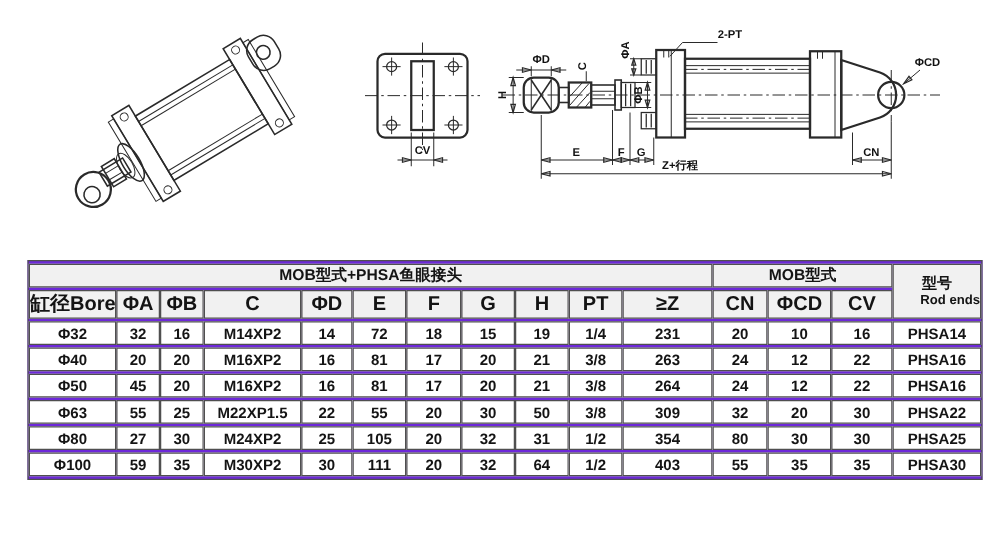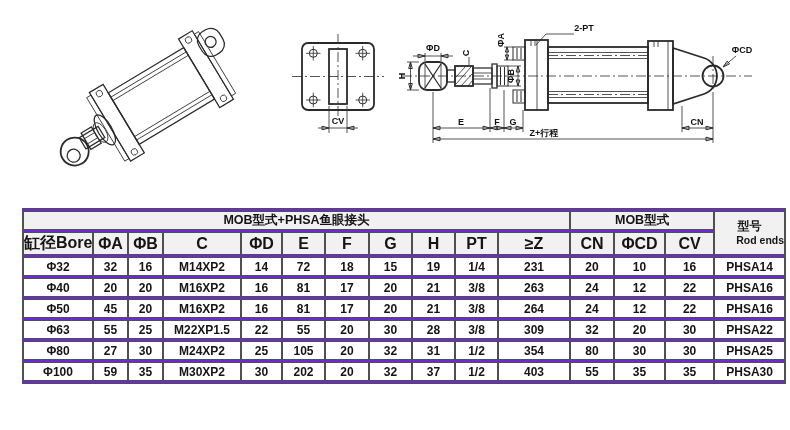--- a/index.html
+++ b/index.html
@@ -349,21 +349,21 @@
           </tr>
           <tr>
             <td>Φ63</td>
             <td>55</td>
             <td>25</td>
             <td>M22XP1.5</td>
             <td>22</td>
             <td>55</td>
             <td>20</td>
             <td>30</td>
-            <td>28</td>
+            <td>50</td>
             <td>3/8</td>
             <td>309</td>
             <td>32</td>
             <td>20</td>
             <td>30</td>
             <td>PHSA22</td>
           </tr>
           <tr>
             <td>Φ80</td>
             <td>27</td>
@@ -380,24 +380,24 @@
             <td>30</td>
             <td>30</td>
             <td>PHSA25</td>
           </tr>
           <tr>
             <td>Φ100</td>
             <td>59</td>
             <td>35</td>
             <td>M30XP2</td>
             <td>30</td>
-            <td>202</td>
+            <td>111</td>
             <td>20</td>
             <td>32</td>
-            <td>37</td>
+            <td>64</td>
             <td>1/2</td>
             <td>403</td>
             <td>55</td>
             <td>35</td>
             <td>35</td>
             <td>PHSA30</td>
           </tr>
         </tbody>
     </table>
   </div>

